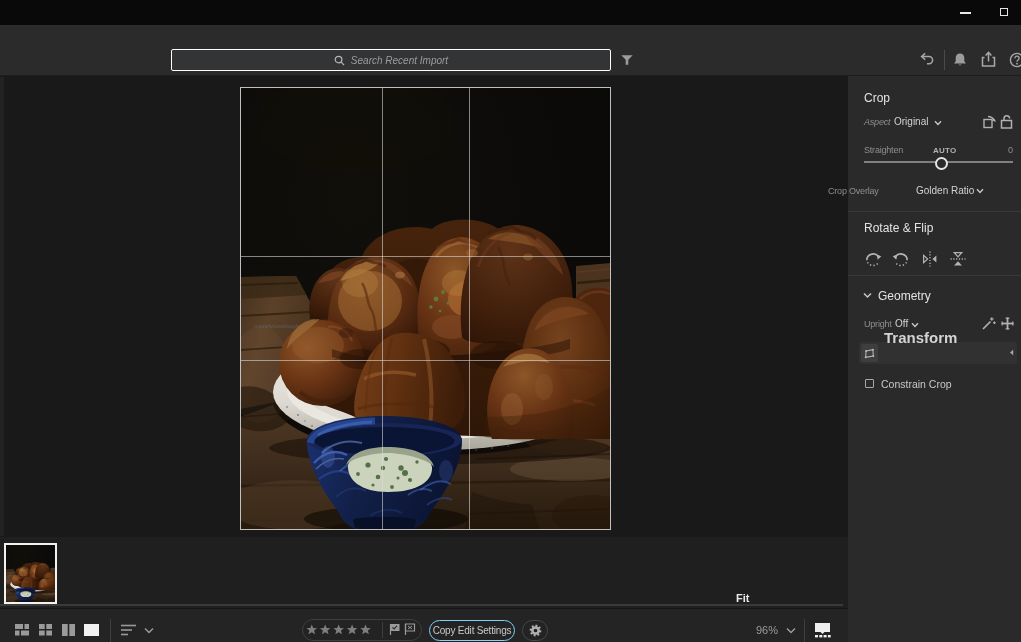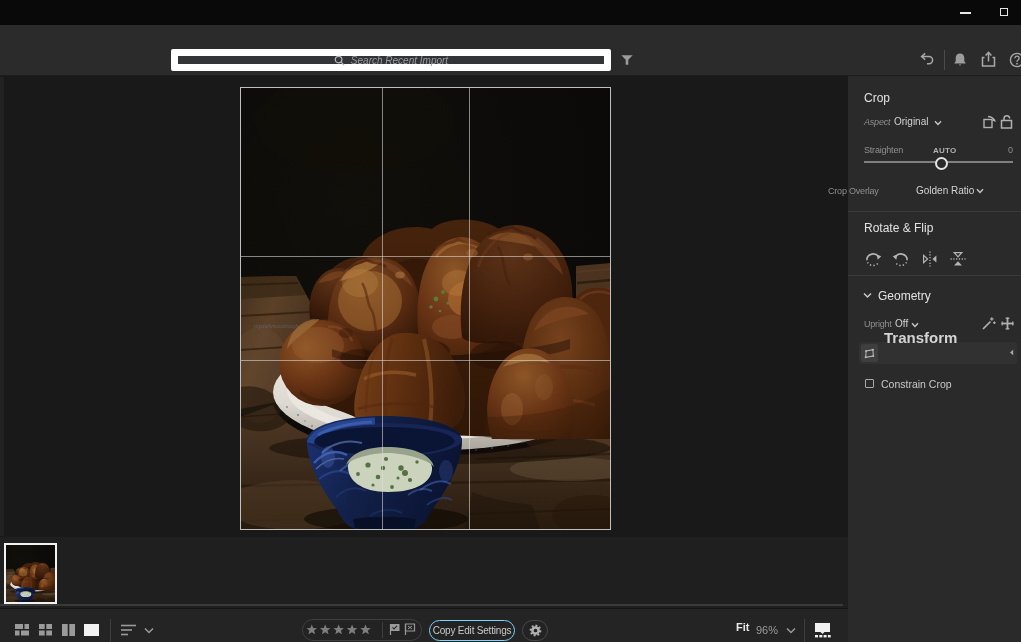--- a/index.html
+++ b/index.html
@@ -6,21 +6,21 @@
   body{width:1021px;height:642px;position:relative;overflow:hidden;
        background:#262626;font-family:"Liberation Sans",sans-serif;}
   .abs{position:absolute;}
   .titlebar{left:0;top:0;width:1021px;height:25px;background:#090909;}
   .topbar{left:0;top:25px;width:1021px;height:51px;background:#2b2b2b;border-bottom:1px solid #1d1d1d;box-sizing:border-box;}
   .canvas{left:0;top:76px;width:848px;height:461px;background:#191919;}
   .leftstrip{left:0;top:77px;width:4px;height:459px;background:#222;}
   .rightpanel{left:848px;top:76px;width:173px;height:566px;background:#2a2a2a;}
   .filmstrip{left:0;top:537px;width:848px;height:71px;background:#1f1f1f;}
   .toolbar{left:0;top:608px;width:848px;height:34px;background:#242424;border-top:1px solid #161616;box-sizing:border-box;}
-  .searchbox{left:171px;top:49px;width:440px;height:22px;background:#323436;border:7px solid #ffffff;border-radius:2px;
+  .searchbox{left:171px;top:49px;width:440px;height:22px;background:#323436;border:1px solid #ffffff;border-radius:2px;
      box-sizing:border-box;display:flex;align-items:center;justify-content:center;color:#9c9c9c;font-size:10px;font-style:italic;}
   .lbl{color:#8f8f8f;font-size:9px;letter-spacing:-0.2px;}
   .val{color:#d2d2d2;font-size:10px;}
   .hdr{color:#e3e3e3;font-size:12px;font-weight:normal;}
   .divline{left:848px;width:173px;height:1px;background:#3a3a3a;}
   .tbdiv{width:1px;background:#3e3e3e;}
 </style>
 </head>
 <body>
 <div class="abs titlebar"></div>
@@ -484,21 +484,21 @@
   <line x1="1.5" y1="1" x2="1.5" y2="12" stroke="#9a9a9a" stroke-width="1.2"></line>
 </svg>
 
 <div class="abs" style="left:429px;top:620px;width:86px;height:21px;border:1px solid #7dd3fc;background:#232323;border-radius:10.5px;box-sizing:border-box;
      display:flex;align-items:center;justify-content:center;color:#c9c9c9;font-size:10px;letter-spacing:-0.2px;white-space:nowrap;">Copy Edit Settings</div>
 <div class="abs" style="left:522px;top:620px;width:26px;height:21px;border:1px solid #484848;background:#232323;border-radius:10.5px;box-sizing:border-box;"></div>
 <svg class="abs" style="left:529px;top:624px" width="13" height="13" viewBox="0 0 16 16">
   <path fill-rule="evenodd" fill="#b0b0b0" d="M8.00,0.70 L10.58,1.17 L10.03,3.10 L11.63,4.14 L13.16,2.84 L14.65,5.00 L12.90,5.97 L13.30,7.83 L15.30,8.00 L14.83,10.58 L12.90,10.03 L11.86,11.63 L13.16,13.16 L11.00,14.65 L10.03,12.90 L8.17,13.30 L8.00,15.30 L5.42,14.83 L5.97,12.90 L4.37,11.86 L2.84,13.16 L1.35,11.00 L3.10,10.03 L2.70,8.17 L0.70,8.00 L1.17,5.42 L3.10,5.97 L4.14,4.37 L2.84,2.84 L5.00,1.35 L5.97,3.10 L7.83,2.70 Z M10.30,8.00 A2.3,2.3 0 1 0 5.70,8.00 A2.3,2.3 0 1 0 10.30,8.00 Z"></path>
 </svg>
 
-<div class="abs" style="left:736px;top:621px;font-size:11px;font-weight:bold;color:#e8e8e8;">Fit</div>
+<div class="abs" style="left:736px;top:592px;font-size:11px;font-weight:bold;color:#e8e8e8;">Fit</div>
 <div class="abs" style="left:756px;top:624px;font-size:11px;color:#9a9a9a;">96%</div>
 <svg class="abs" style="left:786px;top:627px" width="10" height="7" viewBox="0 0 10 7">
     <path d="M1,1.5 L5,5.5 L9,1.5" fill="none" stroke="#9a9a9a" stroke-width="1.5"></path>
   </svg>
 <div class="abs tbdiv" style="left:804px;top:619px;height:23px;"></div>
 <svg class="abs" style="left:814px;top:622px" width="17" height="16" viewBox="0 0 17 16">
   <path d="M1,1 h15 v9 h-5.5 l-2,2 l-2,-2 h-5.5 z" fill="#f0f0f0"></path>
   <g fill="#f0f0f0">
       <rect x="1" y="13" width="3" height="2.4"></rect>
       <rect x="5.3" y="13" width="3" height="2.4"></rect>

